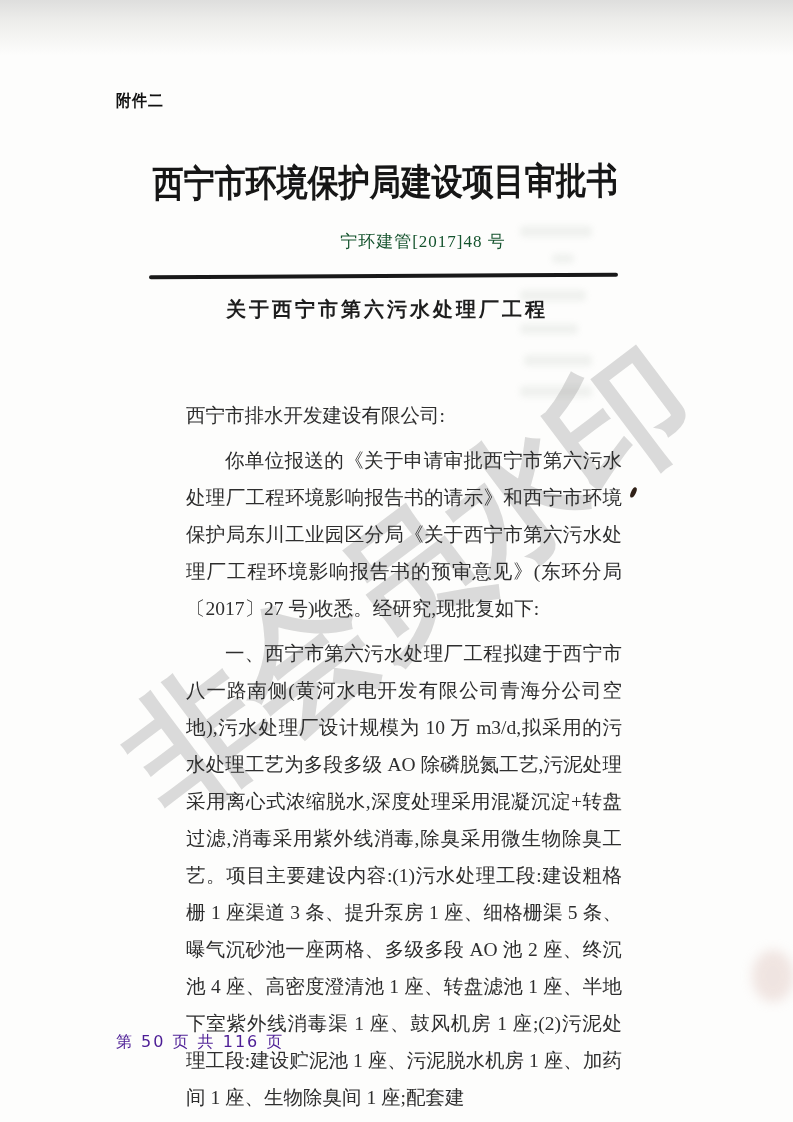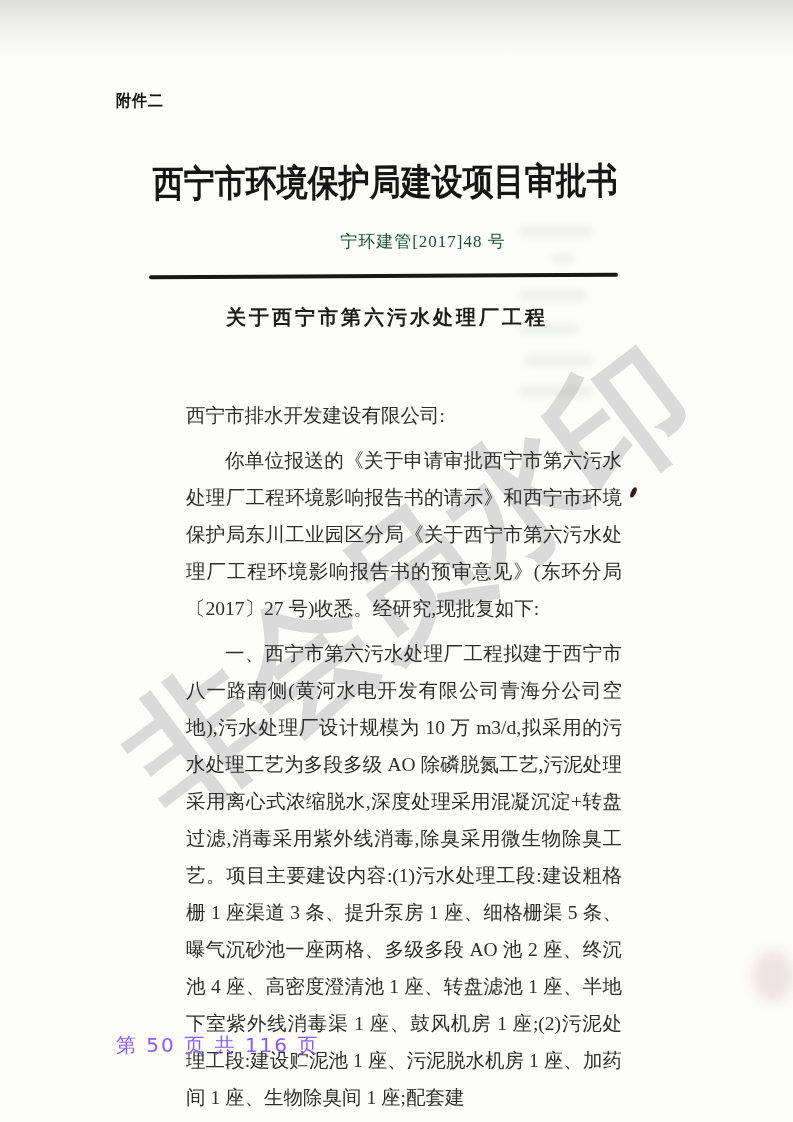--- a/index.html
+++ b/index.html
@@ -73,21 +73,21 @@
     position: absolute;
     left: 65px;
     width: 644px;
     text-align: center;
     font-size: 20px;
     font-weight: bold;
     letter-spacing: 3px;
     color: #1d1d1d;
     white-space: nowrap;
   }
-  .subject.line1 { top: 304px; }
+  .subject.line1 { top: 296px; }
   .subject.line2 { top: 326px; }
   .body-block {
     position: absolute;
     left: 178px;
     top: 389px;
     width: 452px;
     font-size: 19.5px;
     line-height: 37px;
     text-align: justify;
     color: #2e2e2e;
@@ -114,23 +114,23 @@
     transform: rotate(-37deg);
     transform-origin: center center;
     white-space: nowrap;
     z-index: 1;
     user-select: none;
   }
   .footer {
     position: absolute;
     left: 116px;
     top: 1032px;
-    font-size: 20px;
+    font-size: 16px;
     letter-spacing: 2px;
-    color: #8b5cf6;
+    color: #4c1d95;
     font-family: "DejaVu Sans", "Liberation Sans", sans-serif;
     z-index: 2;
   }
   
   .ghost {
     position: absolute;
     background: #8d9b8d;
     opacity: 0.12;
     filter: blur(3px);
     border-radius: 4px;

